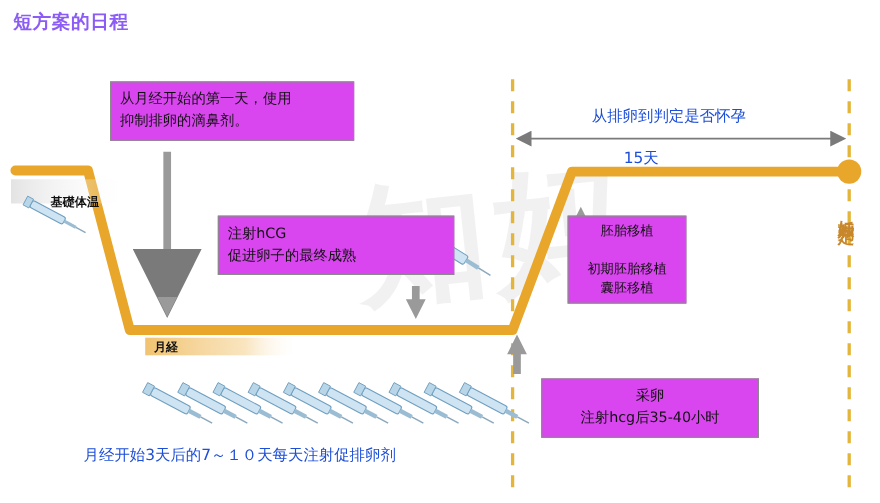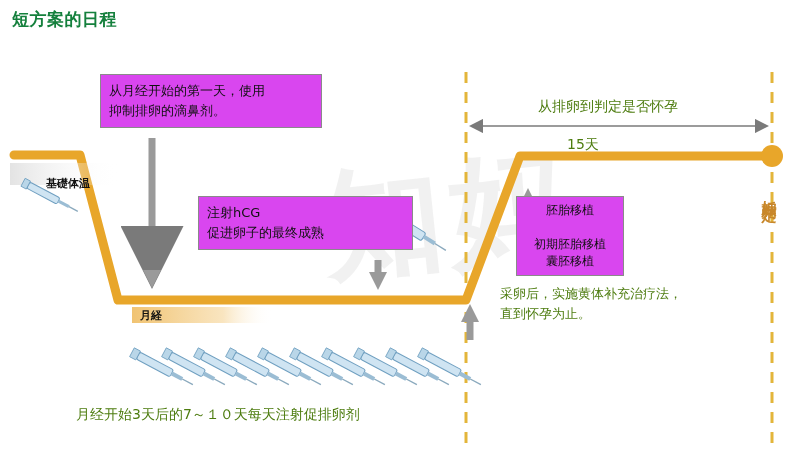--- a/index.html
+++ b/index.html
@@ -17,21 +17,21 @@
     background: #ffffff;
     overflow: hidden;
   }
   .abs { position: absolute; }
 
   #title {
     left: 12px;
     top: 8px;
     font-size: 17px;
     font-weight: bold;
-    color: #15803d;
+    color: #8b5cf6;
     letter-spacing: 0.5px;
   }
 
   
   #watermark {
     left: 330px;
     top: 150px;
     width: 330px;
     height: 260px;
     color: rgba(120,120,120,0.10);
@@ -52,21 +52,21 @@
     background: #d946ef;
     color: #111;
     font-size: 13px;
     line-height: 20px;
     padding: 6px 8px;
     text-align: left;
   }
   .box.center { text-align: center; }
 
   .plain {
-    color: #4d7c0f;
+    color: #1d4ed8;
     font-size: 13px;
     line-height: 20px;
     white-space: pre-line;
   }
 
   .label-small {
     font-size: 11px;
     color: #111;
     font-weight: bold;
   }
@@ -229,25 +229,27 @@
 促进卵子的最终成熟</span>
   </div>
 
   <div class="abs box center" style="left:516px; top:196px; width:108px; line-height:17px; font-size:12px; padding:5px 16px;">
     <span style="white-space:pre-line;">胚胎移植
 
 初期胚胎移植
 囊胚移植</span>
   </div>
 
+  <div class="abs box center" style="left:492px; top:344px; width:198px;">
+    <span style="white-space:pre-line;">采卵
+注射hcg后35-40小时</span>
+  </div>
 
   <div class="abs plain" style="left:538px; top:96px; font-size:14px;">从排卵到判定是否怀孕</div>
 
   <div class="abs plain" style="left:567px; top:134px; font-size:14px;text-align:center;">15天</div>
 
-  <div class="abs plain" style="left:500px; top:284px; font-size:13px;">采卵后，实施黄体补充治疗法，
-直到怀孕为止。</div>
 
   <div class="abs plain" style="left:76px; top:404px; font-size:14px;">月经开始3天后的7～１０天每天注射促排卵剂</div>
 
   <div class="abs vert" style="left:760px; top:188px; height:108px;">妊娠判定</div>
 
 </div>
 
 </body></html>

